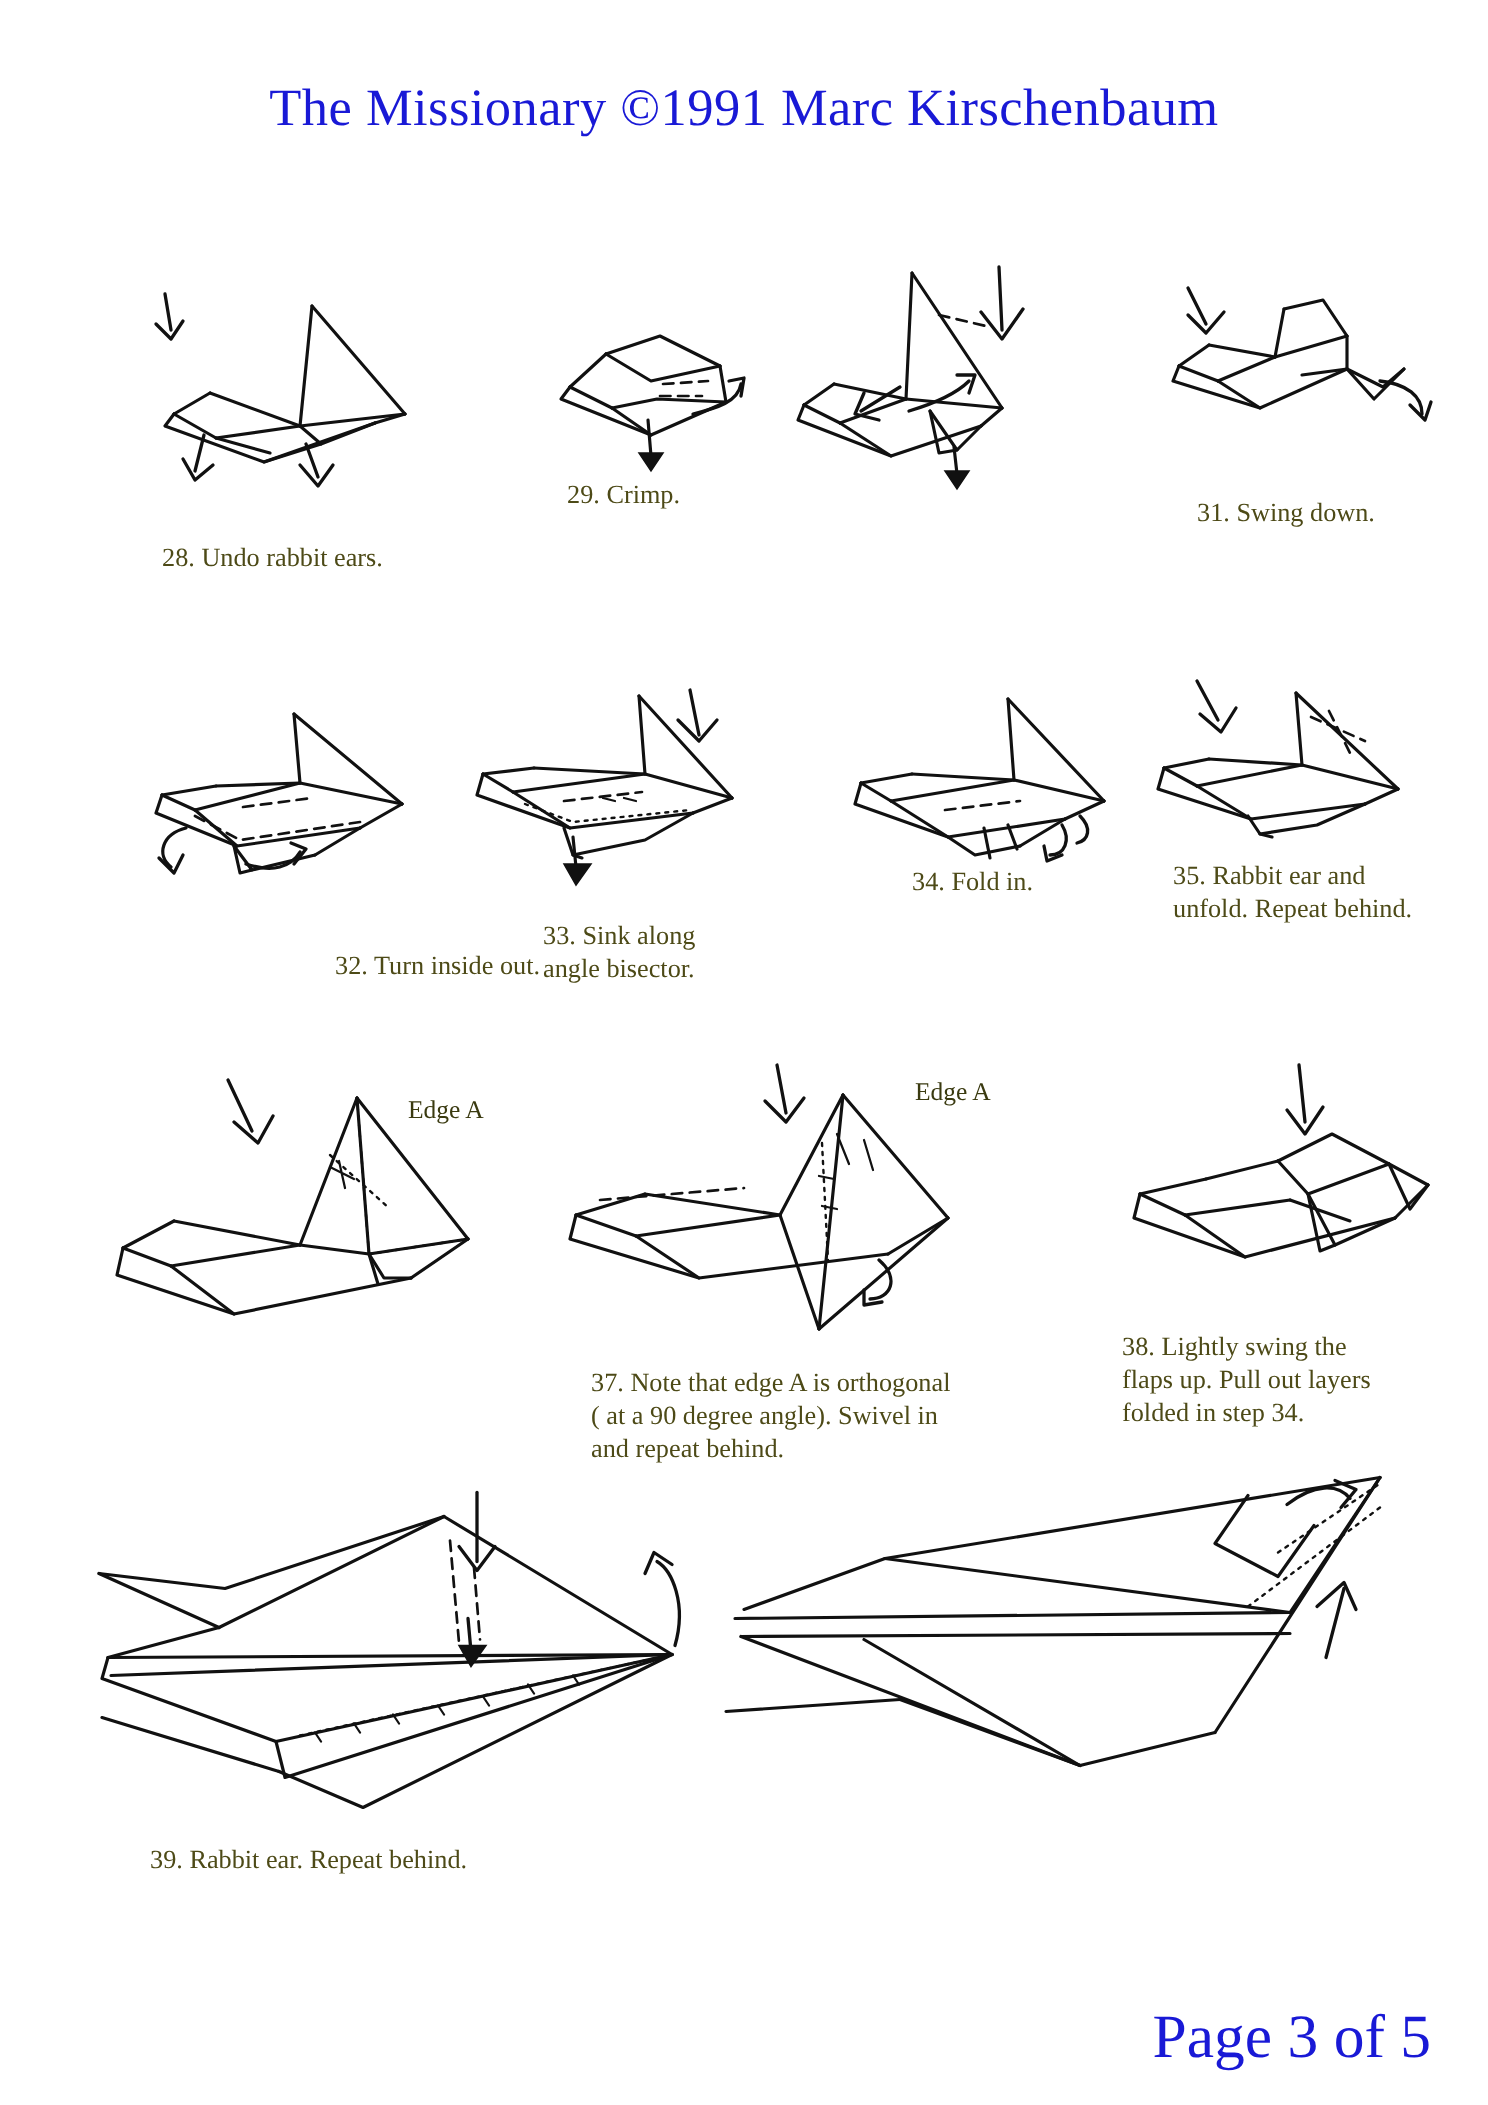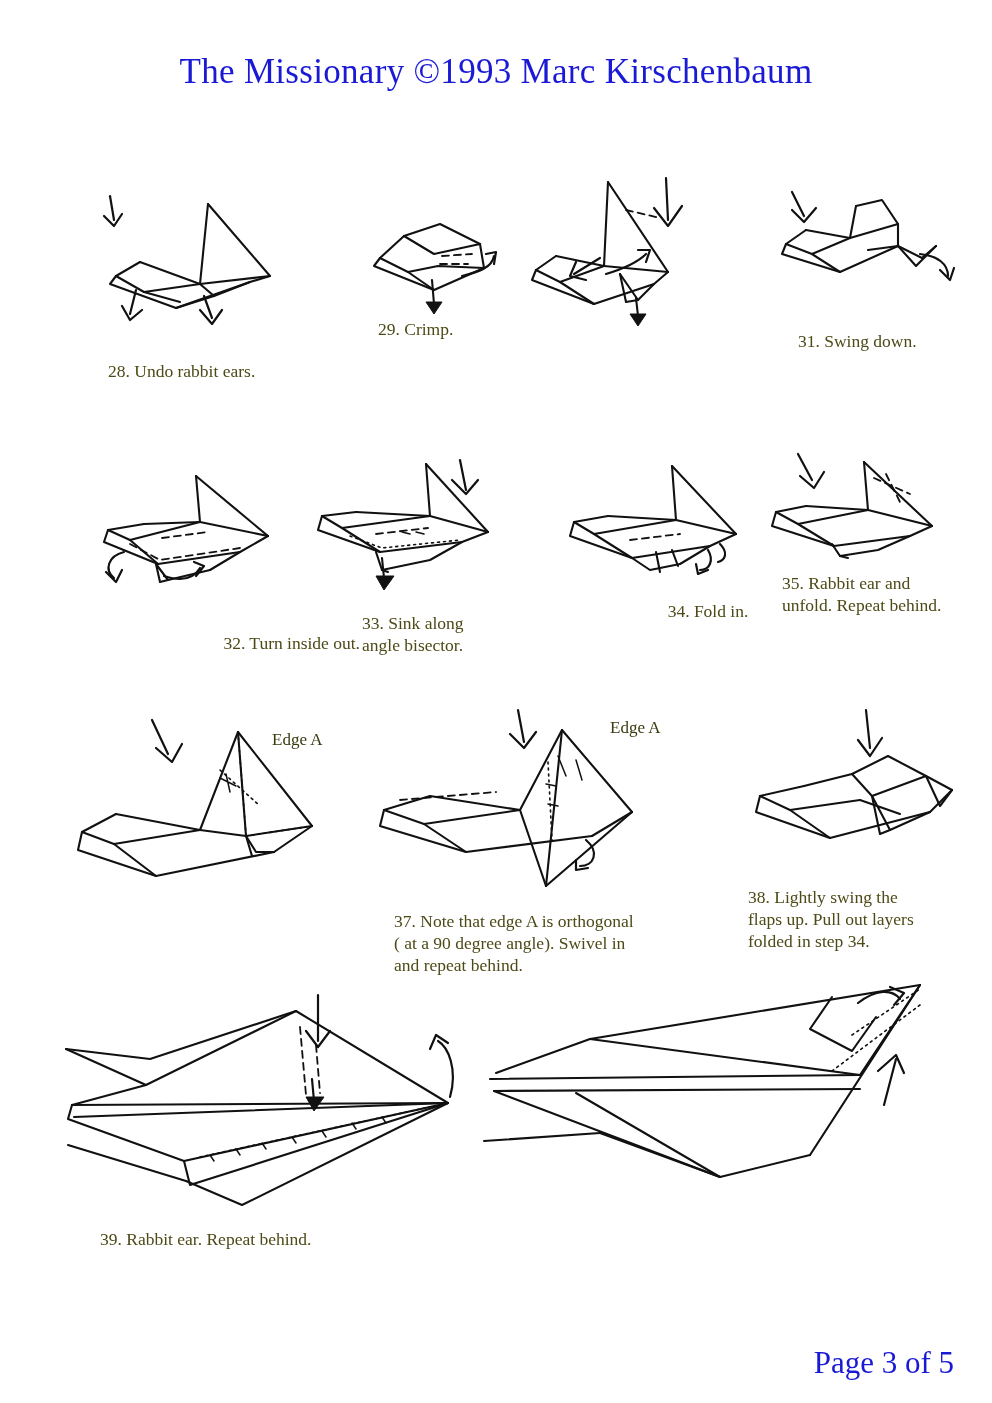--- a/index.html
+++ b/index.html
@@ -29,21 +29,21 @@
     font-size: 35px;
     font-family: "Liberation Serif", serif;
     letter-spacing: 0.3px;
     white-space: nowrap;
   }
   .page-number {
     position: absolute;
     right: 38px;
     bottom: 22px;
     color: #1919d6;
-    font-size: 31px;
+    font-size: 41px;
     font-family: "Liberation Serif", serif;
   }
   .caption {
     position: absolute;
     color: #4d4a17;
     font-size: 17.5px;
     line-height: 22px;
     font-family: "Liberation Serif", serif;
     white-space: pre-line;
   }
@@ -98,21 +98,21 @@
     fill: #111111;
     stroke: #111111;
     stroke-width: 1;
   }
 </style>
 </head>
 <body>
 
 <div class="page">
 
-  <div class="title">The Missionary ©1993  Marc Kirschenbaum</div>
+  <div class="title">The Missionary ©1991  Marc Kirschenbaum</div>
 
   <div class="fig" style="left:80px; top:180px; width:230px; height:150px;">
     <svg width="230" height="150" viewBox="0 0 230 150">
       <path class="arw" d="M30 16 L34 40"></path>
       <path class="arw" d="M24 36 L34 46 L42 34"></path>
       <path class="ln" d="M128 24 L190 96"></path>
       <path class="ln" d="M128 24 L120 104"></path>
       <path class="ln" d="M120 104 L190 96"></path>
       <path class="ln" d="M120 104 L60 82"></path>
       <path class="ln" d="M60 82 L36 96"></path>
@@ -266,21 +266,21 @@
       <path class="dash" d="M70 80 L120 74"></path>
       <path class="ln" d="M72 98 L90 110 L120 104"></path>
       <path class="ln" d="M120 104 L150 86"></path>
       <path class="ln" d="M96 92 L100 112"></path>
       <path class="ln" d="M112 90 L118 106"></path>
       <path class="arw" d="M148 90 C154 100 150 110 140 110"></path>
       <path class="arw" d="M136 104 L138 114 L148 110"></path>
       <path class="arw" d="M160 84 C168 92 166 100 158 102"></path>
     </svg>
   </div>
-  <div class="caption" style="left:608px; top:600px; width:200px;text-align:center;">34. Fold in.</div>
+  <div class="caption" style="left:608px; top:576px; width:200px;">34. Fold in.</div>
 
   <div class="fig" style="left:770px; top:440px; width:200px; height:140px;">
     <svg width="200" height="140" viewBox="0 0 200 140">
       <path class="arw" d="M28 14 L42 40"></path>
       <path class="arw" d="M30 36 L44 48 L54 32"></path>
       <path class="ln" d="M94 22 L98 70"></path>
       <path class="ln" d="M94 22 L162 86"></path>
       <path class="ln" d="M98 70 L162 86"></path>
       <path class="ln" d="M98 70 L36 66"></path>
       <path class="ln" d="M36 66 L6 72"></path>

